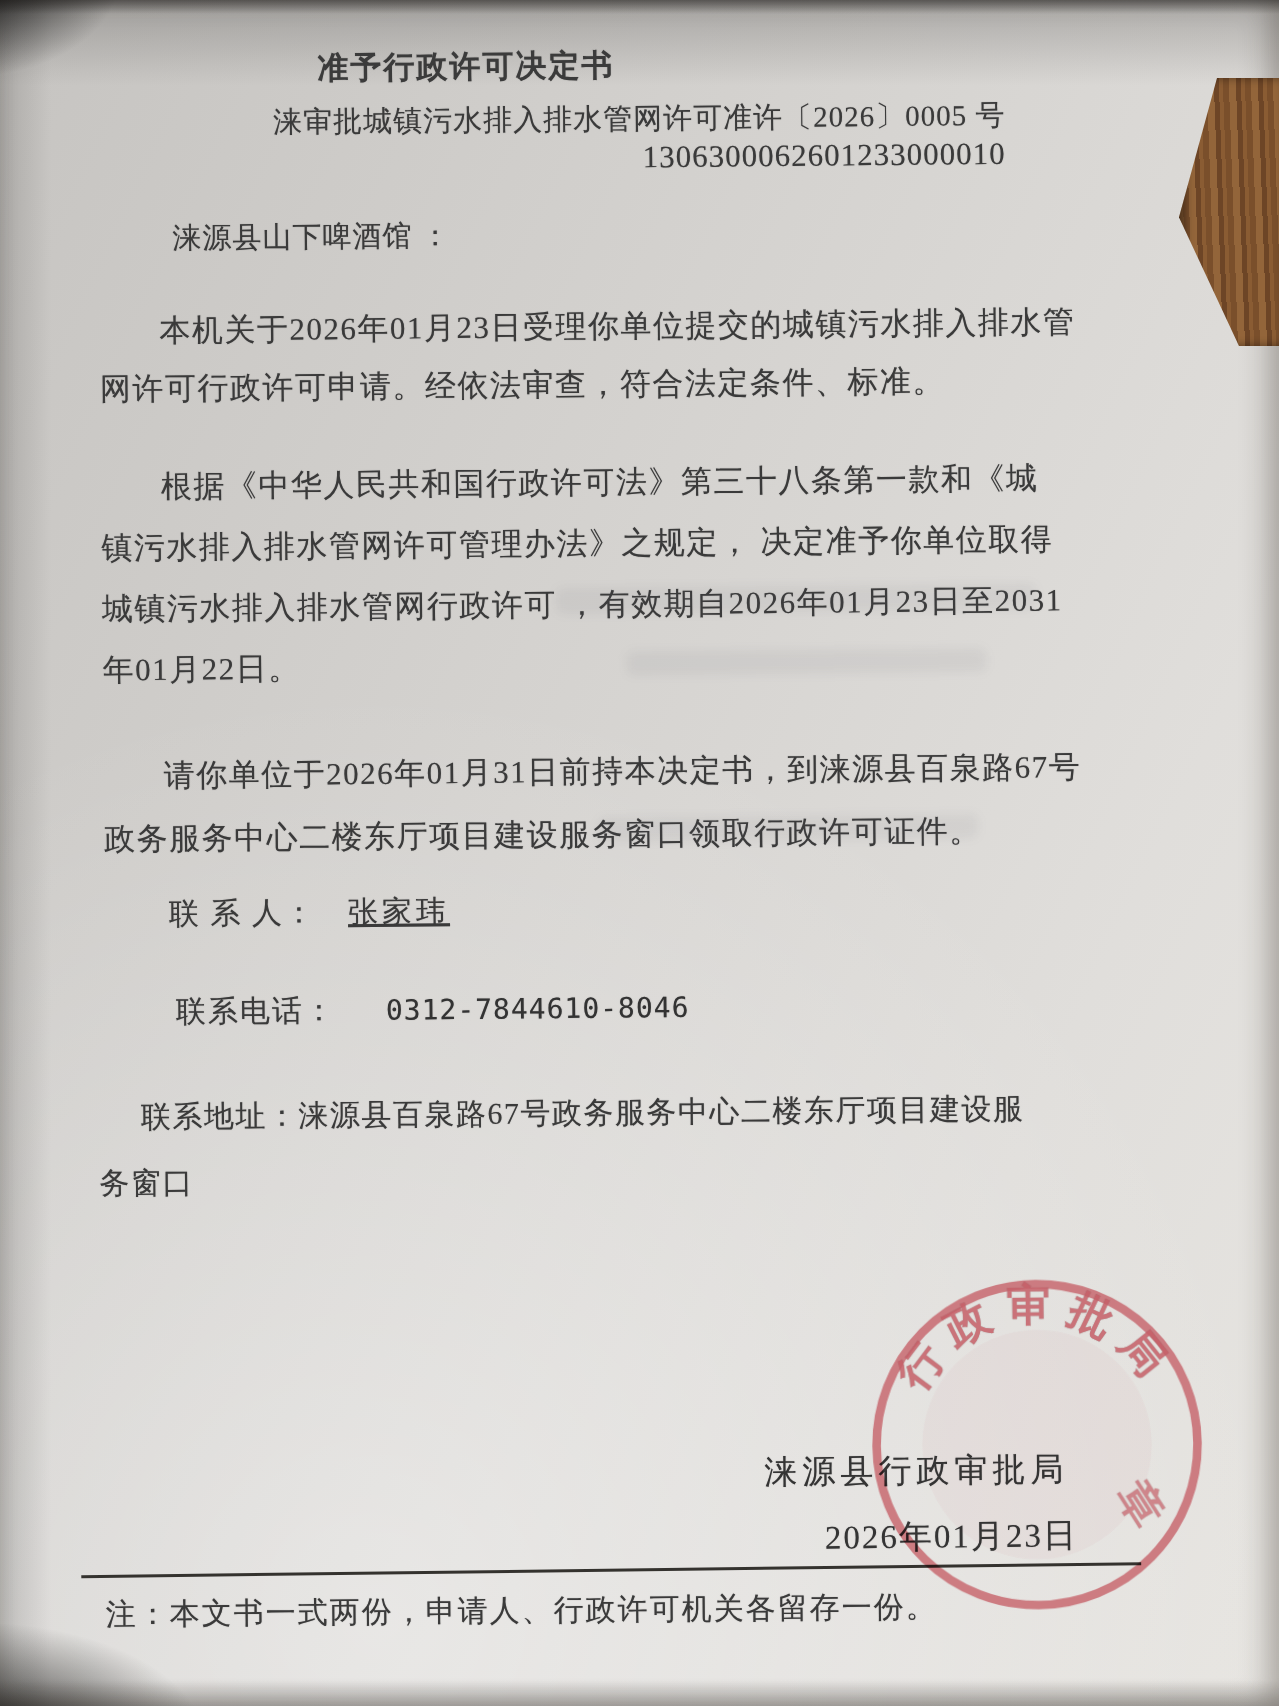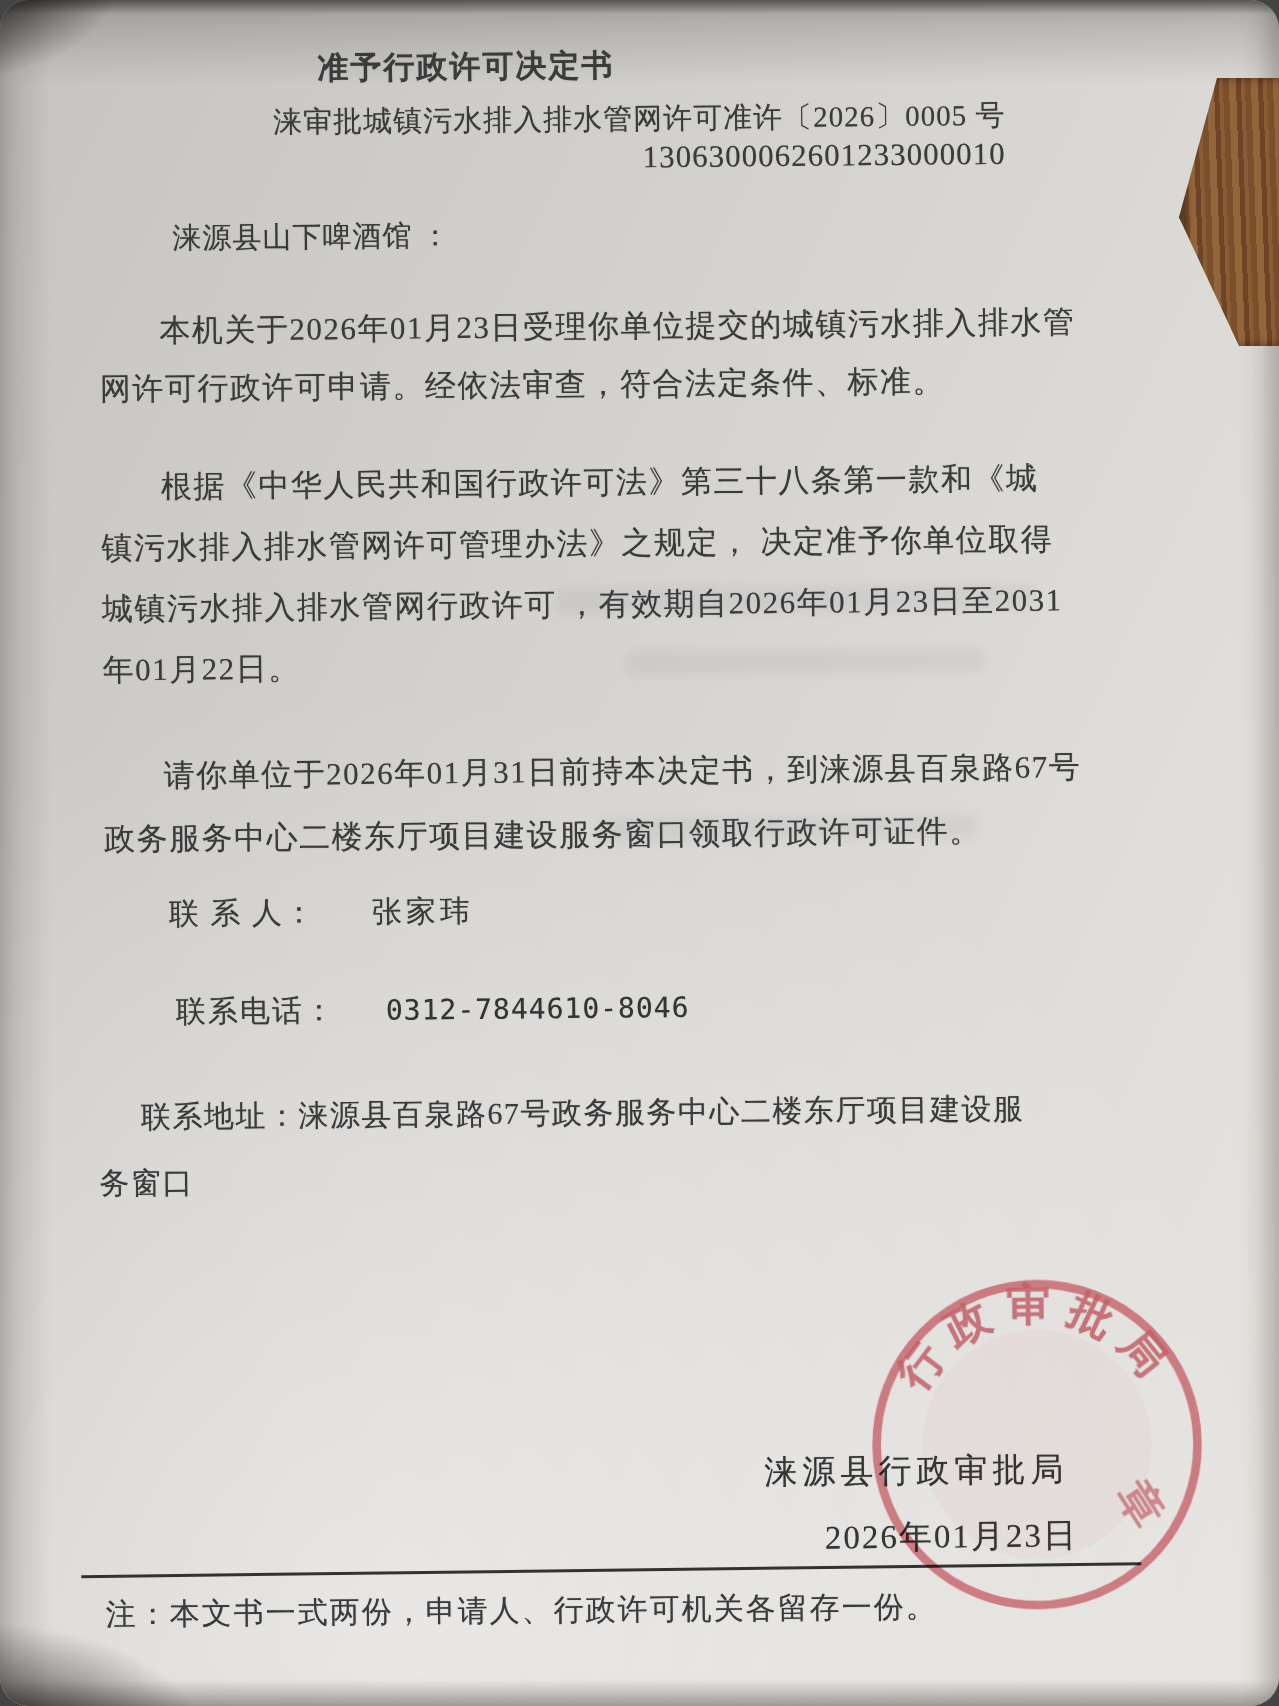--- a/index.html
+++ b/index.html
@@ -1,20 +1,19 @@
 <!DOCTYPE html>
 <html><head>
 <meta charset="utf-8">
 <style>
   html,body{margin:0;padding:0;background:#444;}
   .photo{
     position:relative;width:1279px;height:1706px;overflow:hidden;
     background:#14b8a6;
     font-family:"Liberation Serif","DejaVu Serif",serif;
-    border-radius:29px;
   }
   
   .wood{
     position:absolute;inset:0;
     background:
       repeating-linear-gradient(92deg,#6d4526 0 6px,#8a5c33 6px 10px,#7a4f2b 10px 16px,#93653a 16px 23px),
       linear-gradient(#5d3d22,#7c5430);
   }
   
   .paper{
@@ -62,21 +61,21 @@
   .addressee{top:215px;left:180px;font-size:29px;letter-spacing:1px;}
 
   .para{font-size:31px;letter-spacing:1.5px;}
   .p1{top:298px;left:106px;line-height:58px;}
   .p2{top:452px;left:106px;line-height:61px;}
   .p3{top:740px;left:106px;line-height:63px;}
 
   .row{font-size:30px;letter-spacing:2px;}
   .person-row{top:890px;left:170px;}
   .phone-row{top:988px;left:176px;}
-  .person-name{margin-left:56px;letter-spacing:4px;}
+  .person-name{margin-left:32px;letter-spacing:4px;text-decoration:underline;}
   .phone-value{margin-left:50px;font-family:"DejaVu Sans Mono",monospace;
     font-size:28px;letter-spacing:1px;color:#333;}
   .address-block{top:1080px;left:98px;font-size:30px;line-height:66px;letter-spacing:1.5px;}
   .address-block .indent{text-indent:42px;}
 
   .issuer{top:1452px;left:760px;font-size:33px;letter-spacing:5px;color:#343434;}
   .issue-date{top:1518px;left:820px;font-size:33px;letter-spacing:2px;color:#343434;}
   .rule{top:1569px;left:76px;width:1060px;height:3px;background:#34322e;
     transform:rotate(-0.15deg);}
   .footer-note{top:1590px;left:100px;font-size:30px;letter-spacing:2px;}

